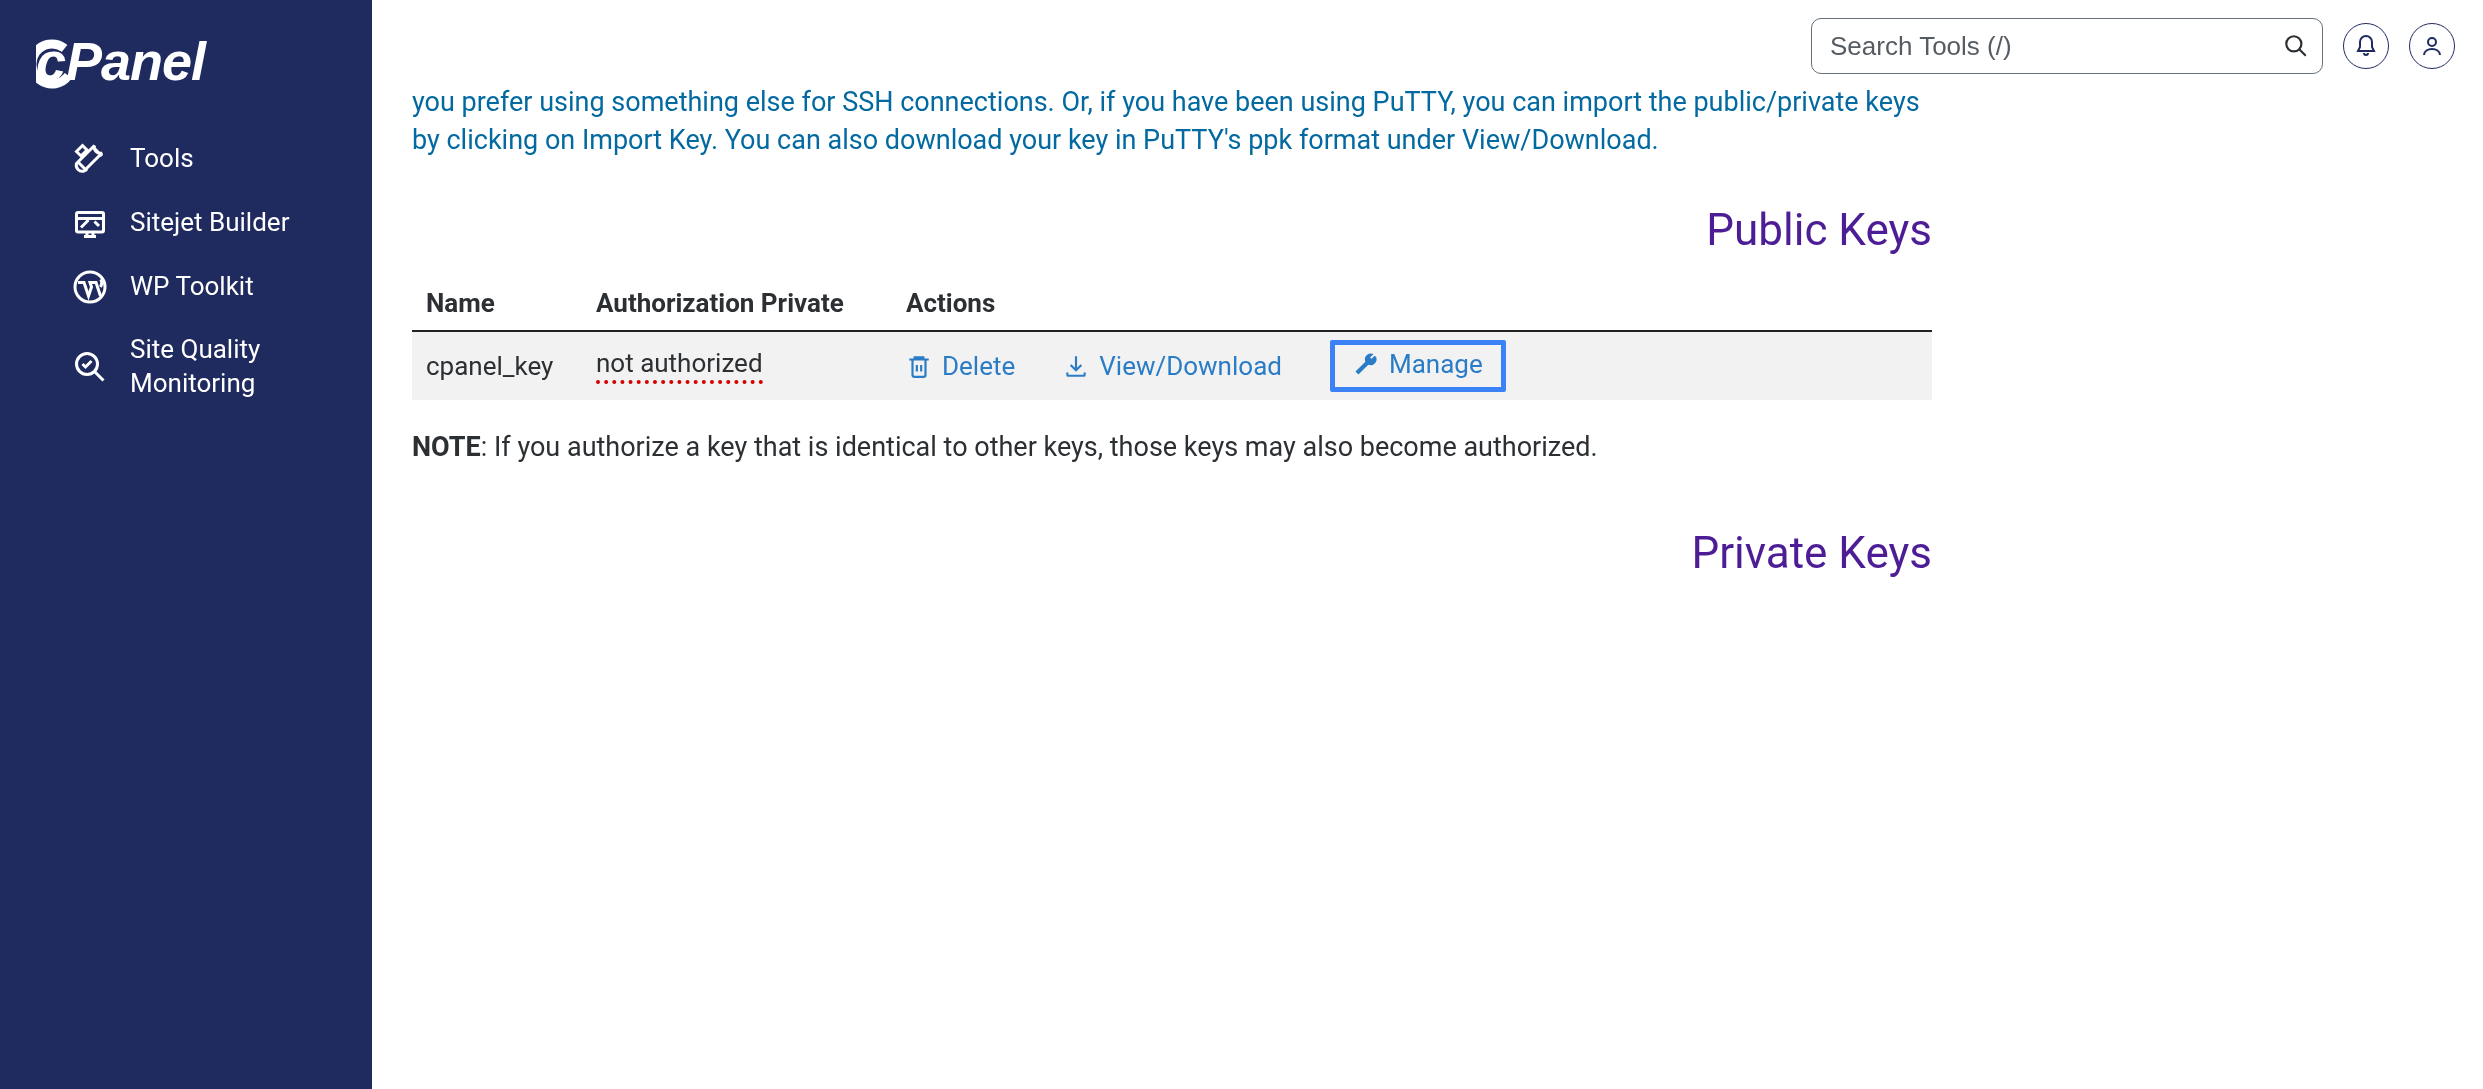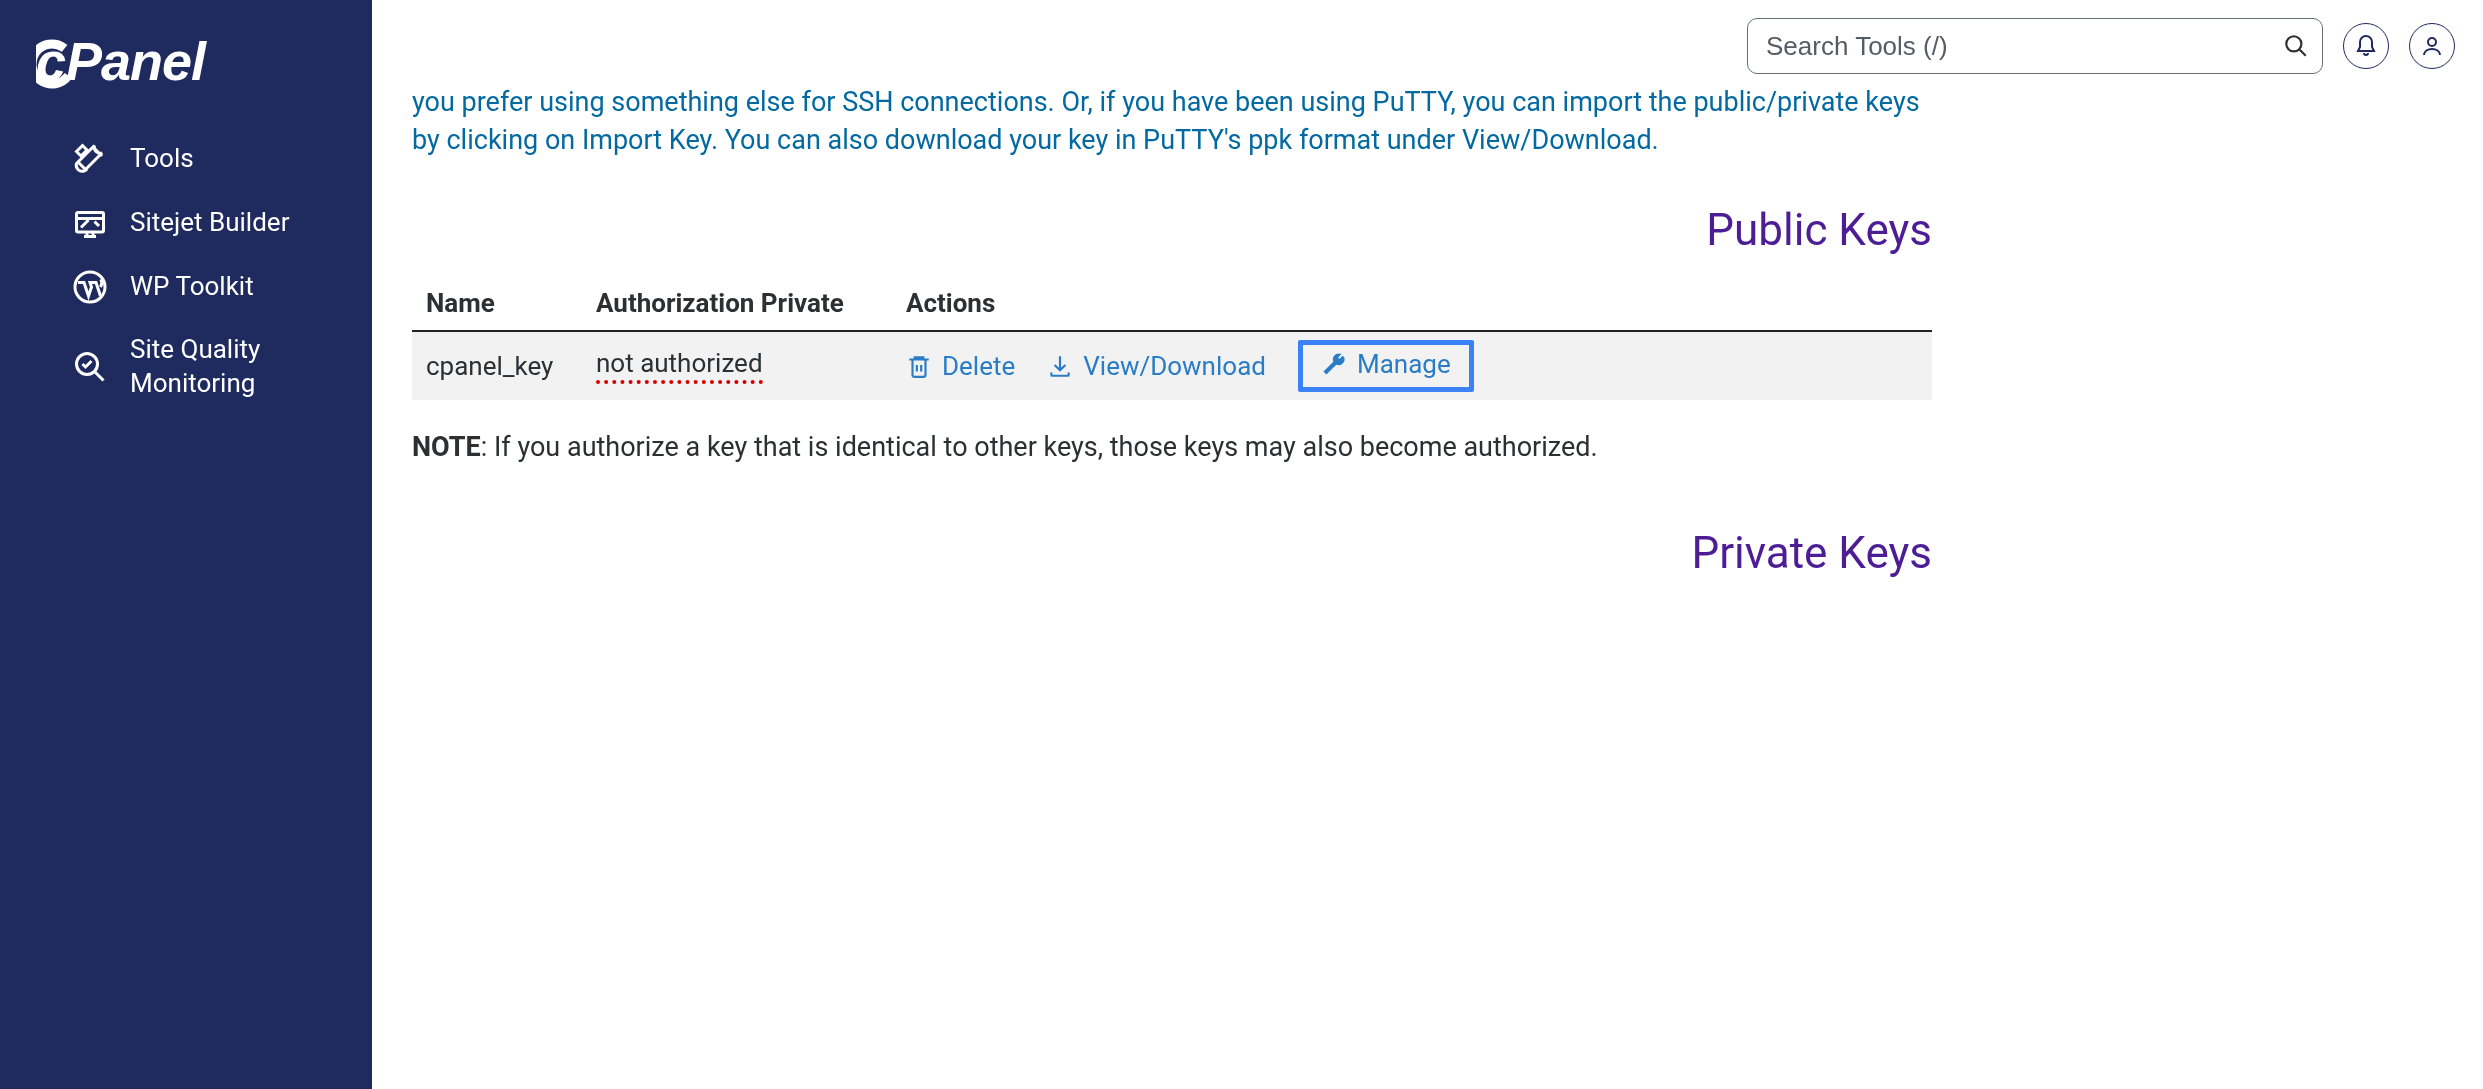--- a/index.html
+++ b/index.html
@@ -9,35 +9,35 @@
 .sidebar { width:372px; min-width:372px; background:#1f2a5f; color:#fff; padding-top:36px; }
 .logo-wrap { padding:0 30px 26px 36px; }
 .logo { font-size:56px; font-weight:700; font-style:italic; letter-spacing:-1px; line-height:1; position:relative; display:inline-block; }
 .nav { list-style:none;padding-left:36px; }
 .nav li { display:flex; align-items:center; gap:22px; padding:14px 36px; font-size:26px; cursor:pointer; line-height:1.3; }
 .nav .icon { width:36px; height:36px; flex-shrink:0; display:flex; align-items:center; justify-content:center; }
 .nav .icon svg { width:36px; height:36px; stroke:#fff; fill:none; stroke-width:2; }
 
 .main { flex:1; display:flex; flex-direction:column; }
 .topbar { display:flex; align-items:center; justify-content:flex-end; gap:20px; padding:18px 28px 10px 28px; }
-.search-wrap { position:relative; width:576px; }
+.search-wrap { position:relative; width:512px; }
 .search-input { width:100%; height:56px; border:1px solid #66707a; border-radius:10px; padding:0 54px 0 18px; font-size:26px; color:#2c3033; outline:none; }
 .search-input::placeholder { color:#555c63; }
 .search-icon-btn { position:absolute; right:14px; top:50%; transform:translateY(-50%); display:flex; }
 .circ-btn { width:46px; height:46px; border:1.5px solid #1f2a5f; border-radius:50%; display:flex; align-items:center; justify-content:center; cursor:pointer; background:#fff; }
 .circ-btn svg { width:24px; height:24px; stroke:#1f2a5f; fill:none; stroke-width:2; }
 .content { padding:0 40px 40px 40px; max-width:1600px; }
 .intro-text { font-size:27px; color:#0369a1; line-height:1.4; margin-bottom:32px; }
 h2.section { font-size:44px; font-weight:400; color:#4c1d95; margin:60px 0 20px 0;text-align:right; }
 h2.section.first { margin-top:44px; }
 table.keys { width:100%; border-collapse:collapse; }
 table.keys thead th { text-align:left; font-size:26px; font-weight:700; padding:12px 14px; border-bottom:2px solid #222; }
 table.keys tbody td { padding:8px 14px; font-size:26px; background:#f2f2f2; }
 .auth-status { border-bottom:4px dotted #d40000; padding-bottom:2px; display:inline-block; }
-.actions { display:flex; gap:32px; align-items:center; }
+.actions { display:flex; gap:48px; align-items:center; }
 .action-link { display:inline-flex; align-items:center; gap:10px; color:#2a7cc7; text-decoration:none; cursor:pointer; font-size:26px; white-space:nowrap; }
 .action-link svg { width:26px; height:26px; }
 .highlight-box { border:5px solid #3b82f6; padding:4px 18px; border-radius:2px; }
 .note { font-size:27px; line-height:1.45; margin-top:28px; }
 .note b { font-weight:700; }
 </style>
 </head>
 <body>
 
 <div class="app">

